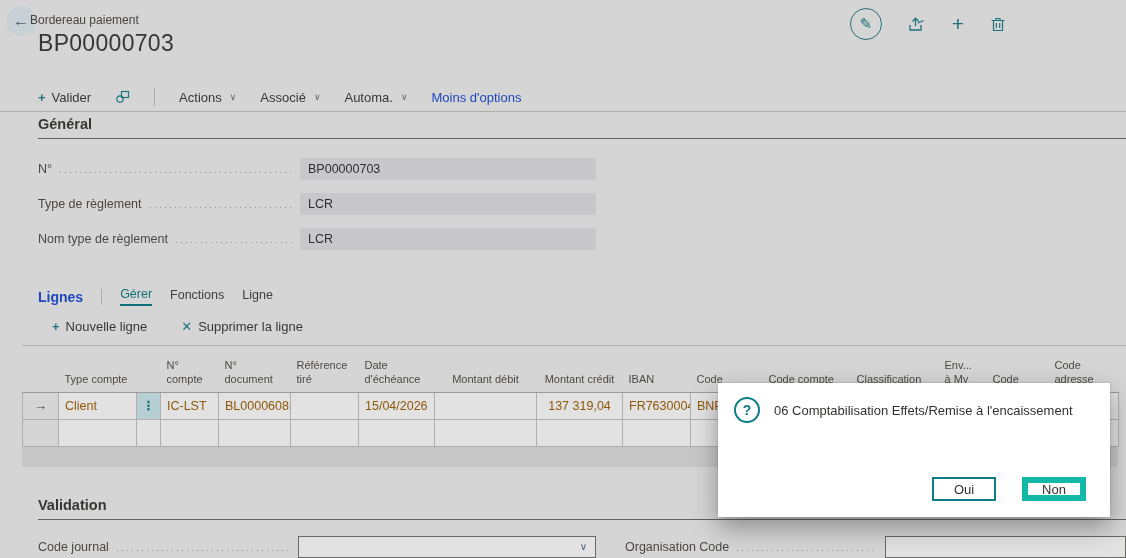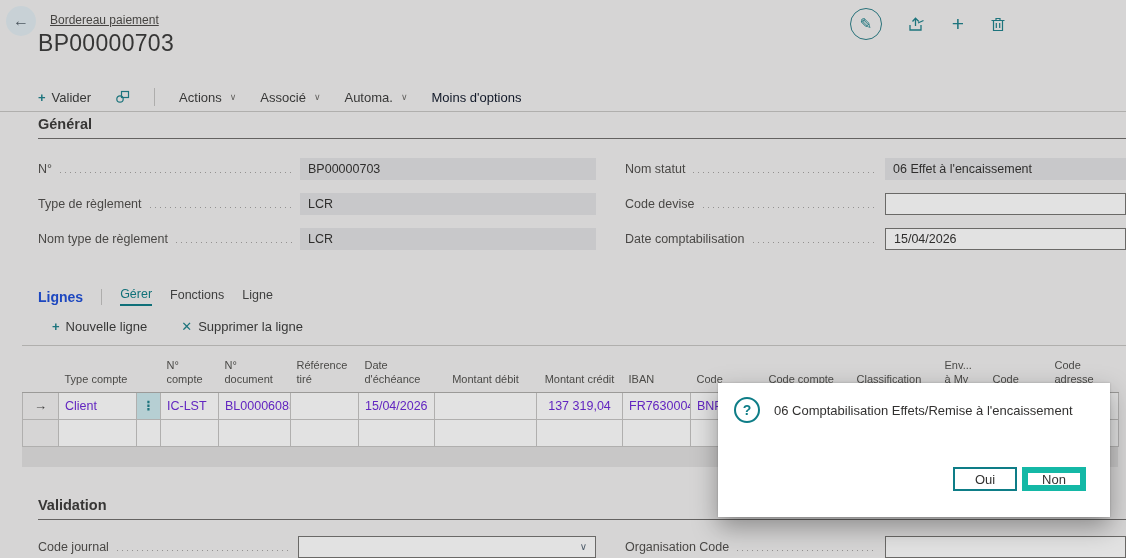--- a/index.html
+++ b/index.html
@@ -4,34 +4,34 @@
 <style>
   * { margin:0; padding:0; box-sizing:border-box; }
   html,body { width:1126px; height:558px; }
   body { font-family:"Liberation Sans","DejaVu Sans",sans-serif; color:#333; }
   .app { position:relative; width:1126px; height:558px; background:#f2f1f0; overflow:hidden; }
 
   
   .back-circle { position:absolute; left:6px; top:6px; width:30px; height:30px; border-radius:50%;
     background:#e2ecf2; color:#55616b; display:flex; align-items:center; justify-content:center;
     font-size:16px; cursor:pointer; }
-  .page-caption { position:absolute; left:50px; top:13px; font-size:12px; color:#4c4a48;text-decoration:underline; }
+  .page-caption { position:absolute; left:30px; top:13px; font-size:12px; color:#4c4a48; }
   .page-title { position:absolute; left:38px; top:30px; font-size:23px; font-weight:400; color:#3a3a3a; letter-spacing:.3px; }
   .top-icons { position:absolute; right:120px; top:8px; display:flex; align-items:center; gap:26px; }
   .ticon { color:#1d818b; display:flex; align-items:center; justify-content:center; cursor:pointer; }
   .pencil-wrap { width:32px; height:32px; border-radius:50%; border:1.4px solid #2a7e88; font-size:15px; }
   .plus-glyph { font-size:21px; font-weight:300; }
 
   
   .action-bar { position:absolute; left:38px; top:86px; height:22px; display:flex; align-items:center; gap:24px; font-size:13px; color:#3b3b3b; }
   .abar-item { display:flex; align-items:center; gap:6px; cursor:pointer; white-space:nowrap; }
   .abar-icon { color:#1d818b; font-size:13px; font-weight:700; }
   .abar-sep { width:1px; height:18px; background:#c4c3c2; }
   .chev { color:#6b6967; font-size:9px; margin-left:2px; }
-  .muted { color:#0f172a; }
+  .muted { color:#1d4ed8; }
   .rule { position:absolute; left:0; right:0; height:1px; background:#c6c5c3; }
 
   
   .sec-h { position:absolute; left:38px; right:0; height:23px; font-size:14.5px; font-weight:700; color:#3b3a39; border-bottom:1px solid #6f6d6b; }
 
   
   .fcol { position:absolute; }
   .fld { display:flex; align-items:center; height:22px; margin-bottom:13px; }
   .fld-label { font-size:12.5px; color:#504e4c; white-space:nowrap; }
   .leader { flex:1; height:1px; margin:6px 8px 0 8px; background-image:repeating-linear-gradient(to right,#a5a3a1 0 1px,transparent 1px 5px); }
@@ -46,35 +46,35 @@
   .sub-h { position:absolute; left:38px; top:287px; display:flex; align-items:center; gap:18px; font-size:12.5px; }
   .sub-title { font-size:14px; font-weight:700; color:#1d4ed8; }
   .vsep { width:1px; height:16px; background:#c4c3c2; }
   .tab { color:#444; padding-bottom:3px; cursor:pointer; }
   .tab.active { color:#0e7d87; border-bottom:2px solid #0e7d87; }
   .line-actions { position:absolute; left:52px; top:319px; display:flex; gap:34px; font-size:13px; color:#3b3b3b; }
 
   
   table.grid { position:absolute; left:22px; top:356px; width:1096px; border-collapse:collapse; table-layout:fixed; background:#f2f1f0; }
   .grid th { font-size:11px; font-weight:400; color:#51504e; text-align:left; vertical-align:bottom; padding:2px 6px 5px; border-bottom:1px solid #aeadab; line-height:1.25; overflow:hidden; }
-  .grid td { height:27px; font-size:12.5px; color:#6d28d9; border:1px solid #c6c5c4; padding:0 6px; background:#fff; overflow:hidden; white-space:nowrap; }
+  .grid td { height:27px; font-size:12.5px; color:#a16207; border:1px solid #c6c5c4; padding:0 6px; background:#fff; overflow:hidden; white-space:nowrap; }
   .grid th.num, .grid td.num { text-align:center; }
   .grid td.marker { background:#f2f1f0; text-align:center; color:#444; font-size:13px; padding:0; }
   .grid td.dots { text-align:center; padding:0; }
   .grid td.dots.hl { background:#cdeaee; color:#1d818b; font-weight:700; }
   .table-strip { position:absolute; left:22px; top:447px; width:1096px; height:20px; background:#e2e1e0; }
 
   
   .dim { position:absolute; inset:0; background:rgba(33,33,33,0.13); z-index:40; }
   .dialog { position:absolute; left:718px; top:383px; width:392px; height:134px; background:#fff; z-index:50;
     box-shadow:0 10px 24px rgba(0,0,0,0.35), 0 0 2px rgba(0,0,0,0.2); }
   .q-icon { position:absolute; left:16px; top:14px; width:26px; height:26px; border-radius:50%; border:2px solid #0e7d87;
     color:#0e7d87; font-size:14px; font-weight:700; display:flex; align-items:center; justify-content:center; }
   .dlg-msg { position:absolute; left:56px; top:20px; right:16px; font-size:13px; color:#323130; }
-  .dlg-buttons { position:absolute; right:24px; bottom:26px; display:flex; gap:5px;margin-top:27px; }
+  .dlg-buttons { position:absolute; right:24px; bottom:16px; display:flex; gap:26px;margin-top:27px; }
   .btn { width:64px; height:24px; background:#fff; font-size:13px; color:#323130; display:flex; align-items:center; justify-content:center; cursor:pointer; font-family:inherit; }
   .btn.primary { border:2px solid #0e7d87; }
   .btn.secondary { border:6px solid #14b8a6; }
 
   svg { display:block; }
 </style>
 </head>
 <body>
 
 <div class="app">
@@ -148,37 +148,20 @@
       <span class="leader"></span>
       <span class="inp ro">LCR</span>
     </div>
     <div class="fld">
       <span class="fld-label">Nom type de règlement</span>
       <span class="leader"></span>
       <span class="inp ro">LCR</span>
     </div>
   </div>
 
-  <div class="fcol right" style="left:625px; right:0; top:158px;">
-    <div class="fld">
-      <span class="fld-label">Nom statut</span>
-      <span class="leader"></span>
-      <span class="inp ro">06 Effet à l'encaissement</span>
-    </div>
-    <div class="fld">
-      <span class="fld-label">Code devise</span>
-      <span class="leader"></span>
-      <span class="inp ed"></span>
-    </div>
-    <div class="fld">
-      <span class="fld-label">Date comptabilisation</span>
-      <span class="leader"></span>
-      <span class="inp ed">15/04/2026</span>
-    </div>
-  </div>
 
   <div class="sub-h">
     <span class="sub-title">Lignes</span>
     <span class="vsep"></span>
     <span class="tab active">Gérer</span>
     <span class="tab">Fonctions</span>
     <span class="tab">Ligne</span>
   </div>
   <div class="line-actions">
     <div class="abar-item">

